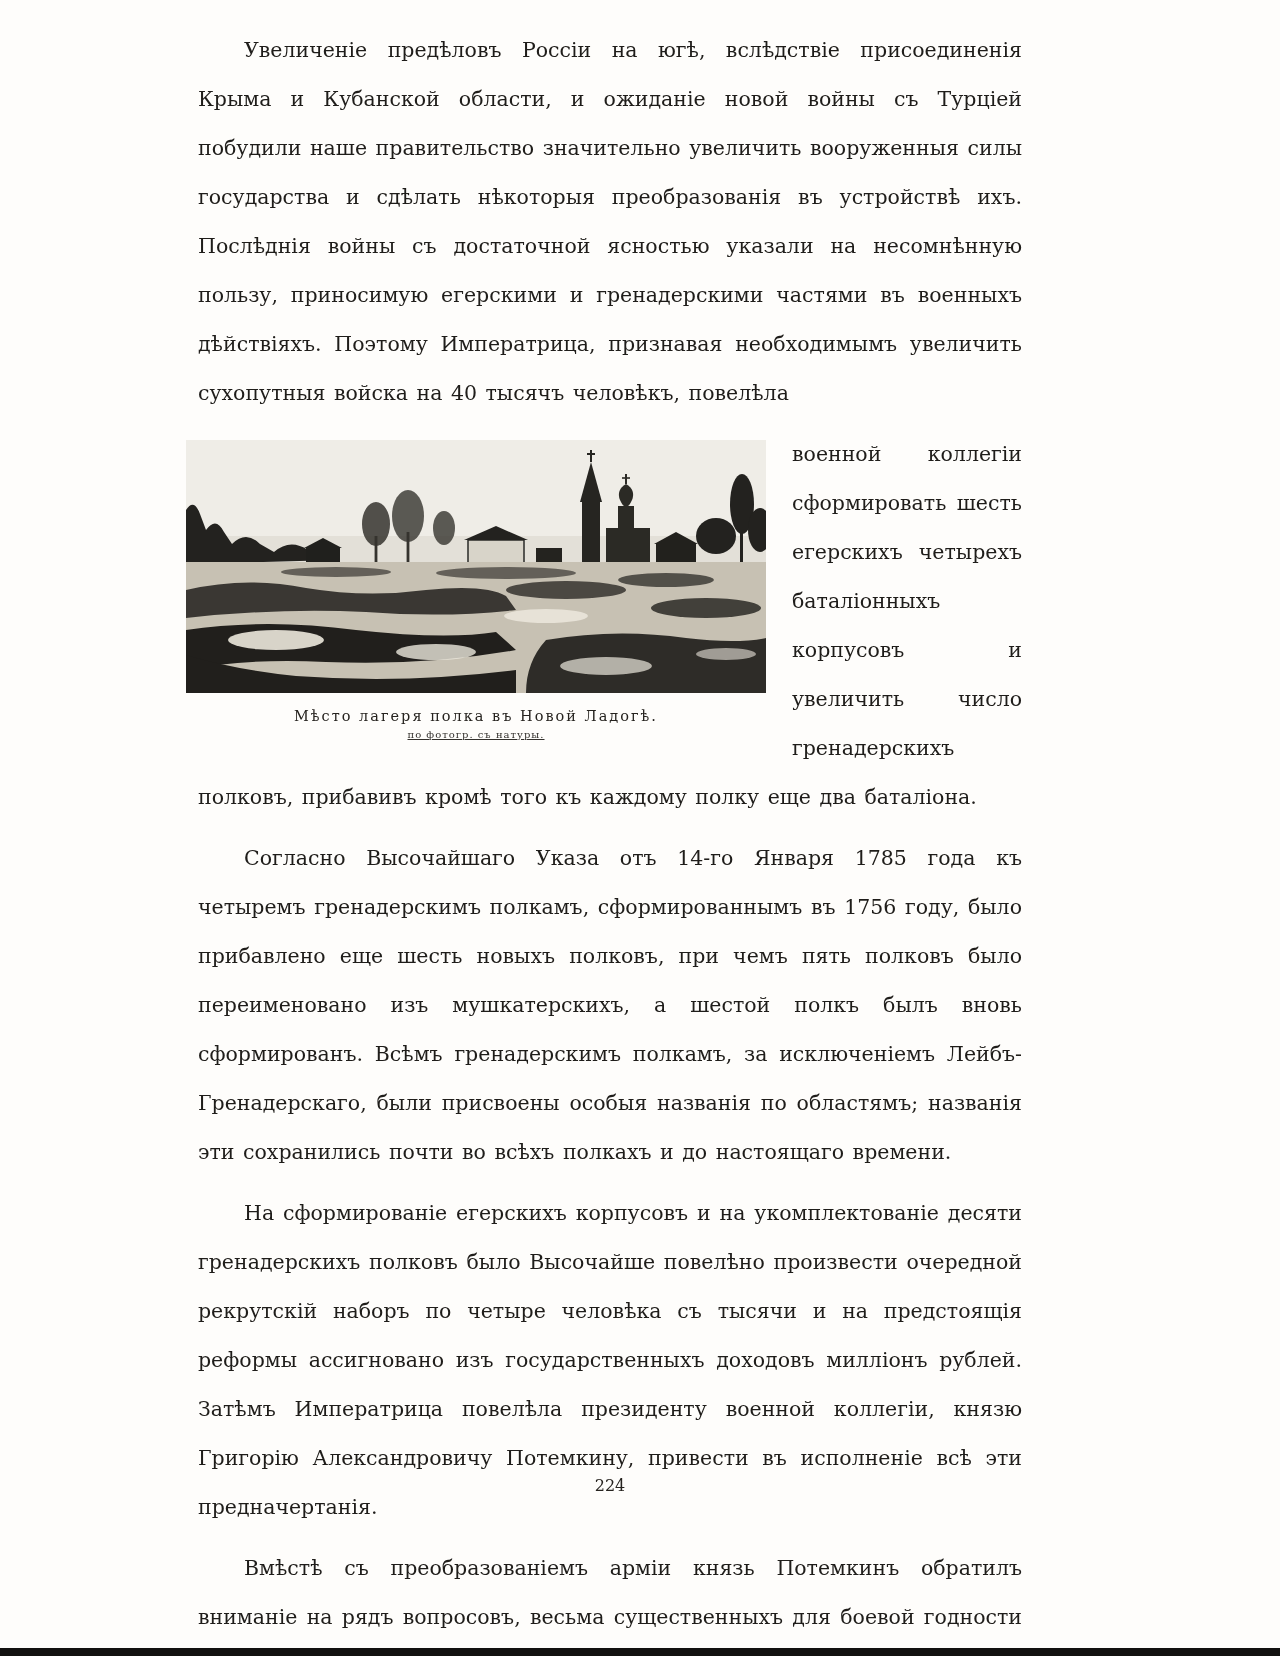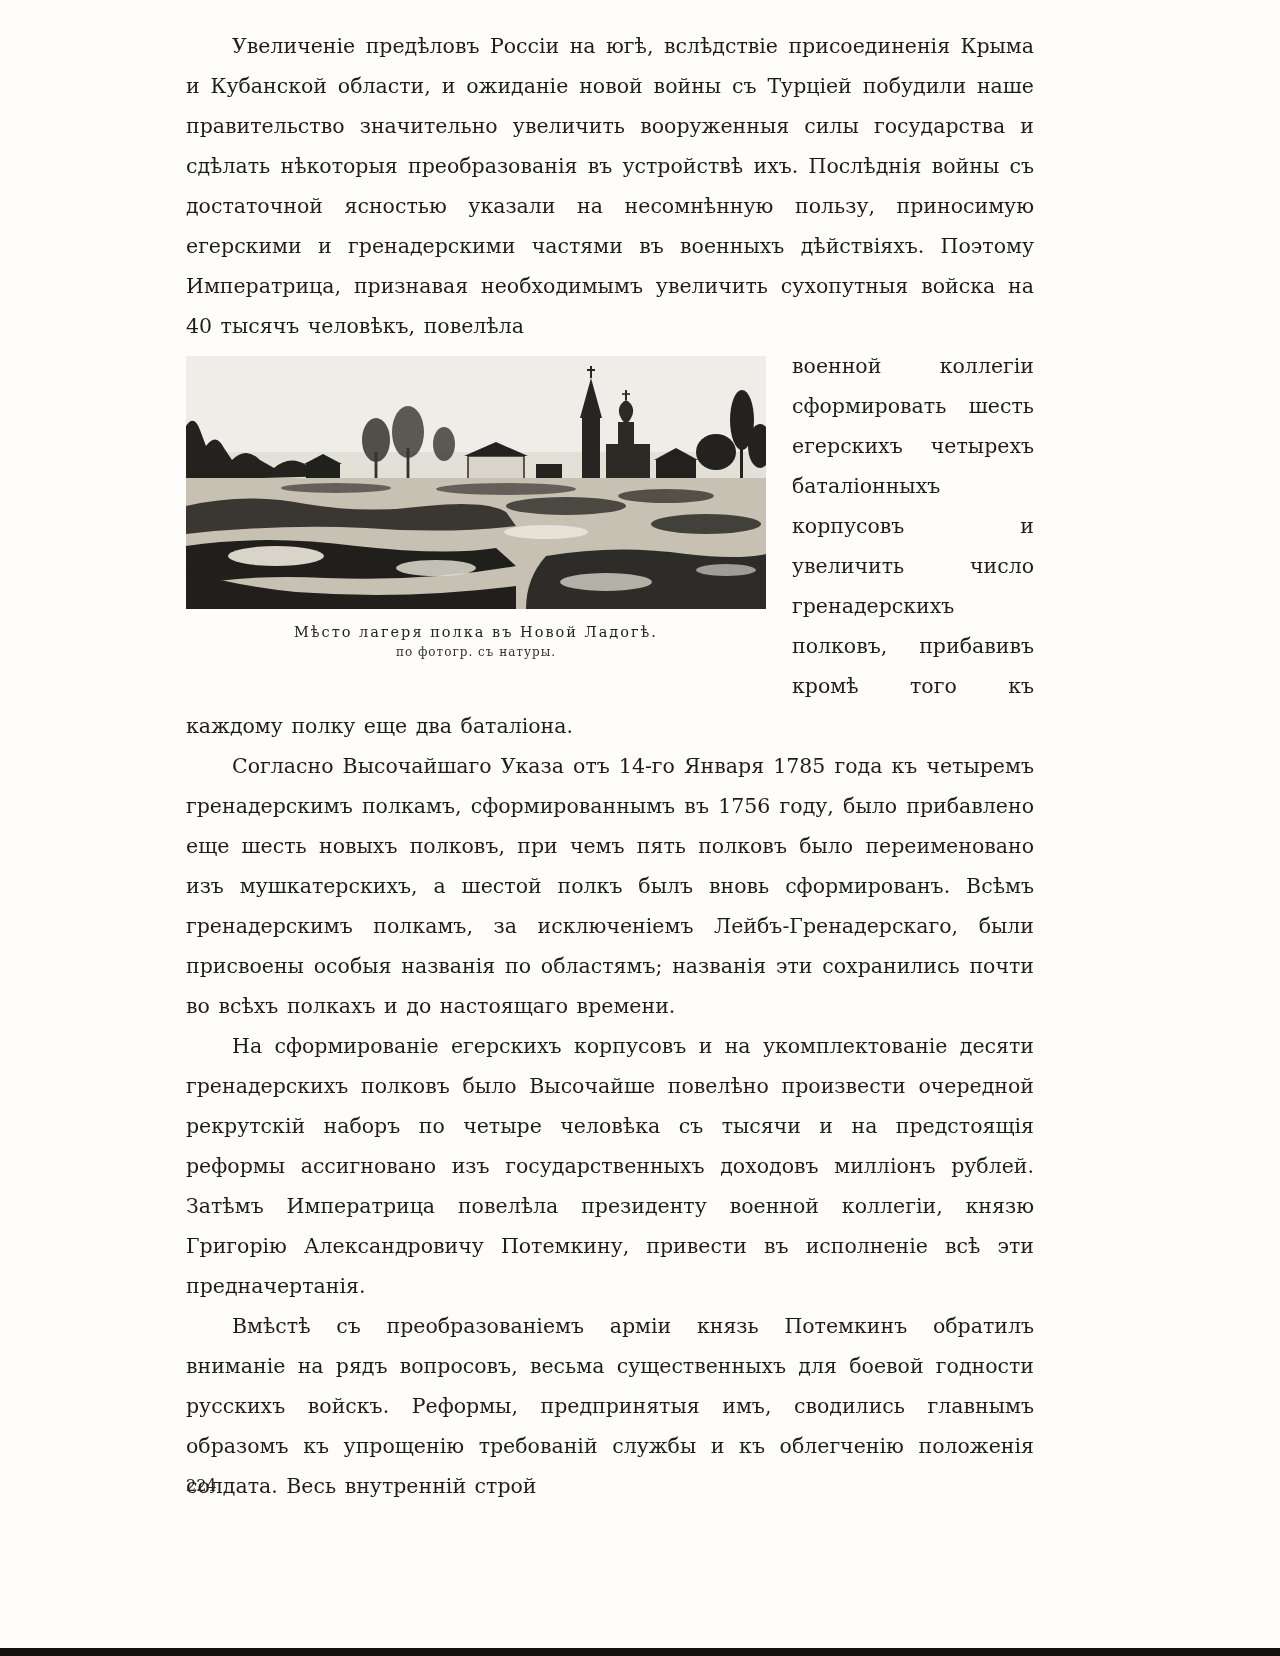--- a/index.html
+++ b/index.html
@@ -22,23 +22,23 @@
   .chapter {
     margin: 278px 0 0 0;
     text-align: center;
     font-weight: normal;
     font-size: 27px;
     letter-spacing: 1px;
     color: #23211e;
   }
   .body {
     font-size: 20.5px;
-    line-height: 40px;
+    line-height: 49px;
     text-align: justify;
-    margin: 0;
+    margin: 12px;
     text-indent: 46px;
     word-spacing: 2px;
   }
   .p-first { margin-top: 26px; }
   .p-cont { text-indent: 0; }
   .photo {
     float: left;
     width: 580px;
     margin: 10px 26px 20px 0;
   }
@@ -46,31 +46,32 @@
   .photo figcaption { width: 100%; }
   .cap-main {
     text-align: center;
     font-size: 14.5px;
     letter-spacing: 2px;
     margin-top: 15px;
     color: #26231f;
   }
   .cap-credit {
     text-align: center;
-    font-size: 12px;
+    font-size: 10px;
     letter-spacing: 1px;
     margin-top: 5px;
     color: #33302c;
+    text-decoration: underline;
   }
   .page-number {
     position: absolute;
     top: 1476px;
     left: 186px;
     width: 848px;
-    text-align: left;
+    text-align: center;
     font-size: 16px;
     color: #26231f;
   }
   .scan-edge {
     position: absolute;
     left: 0;
     bottom: 0;
     width: 100%;
     height: 8px;
     background: #121110;

